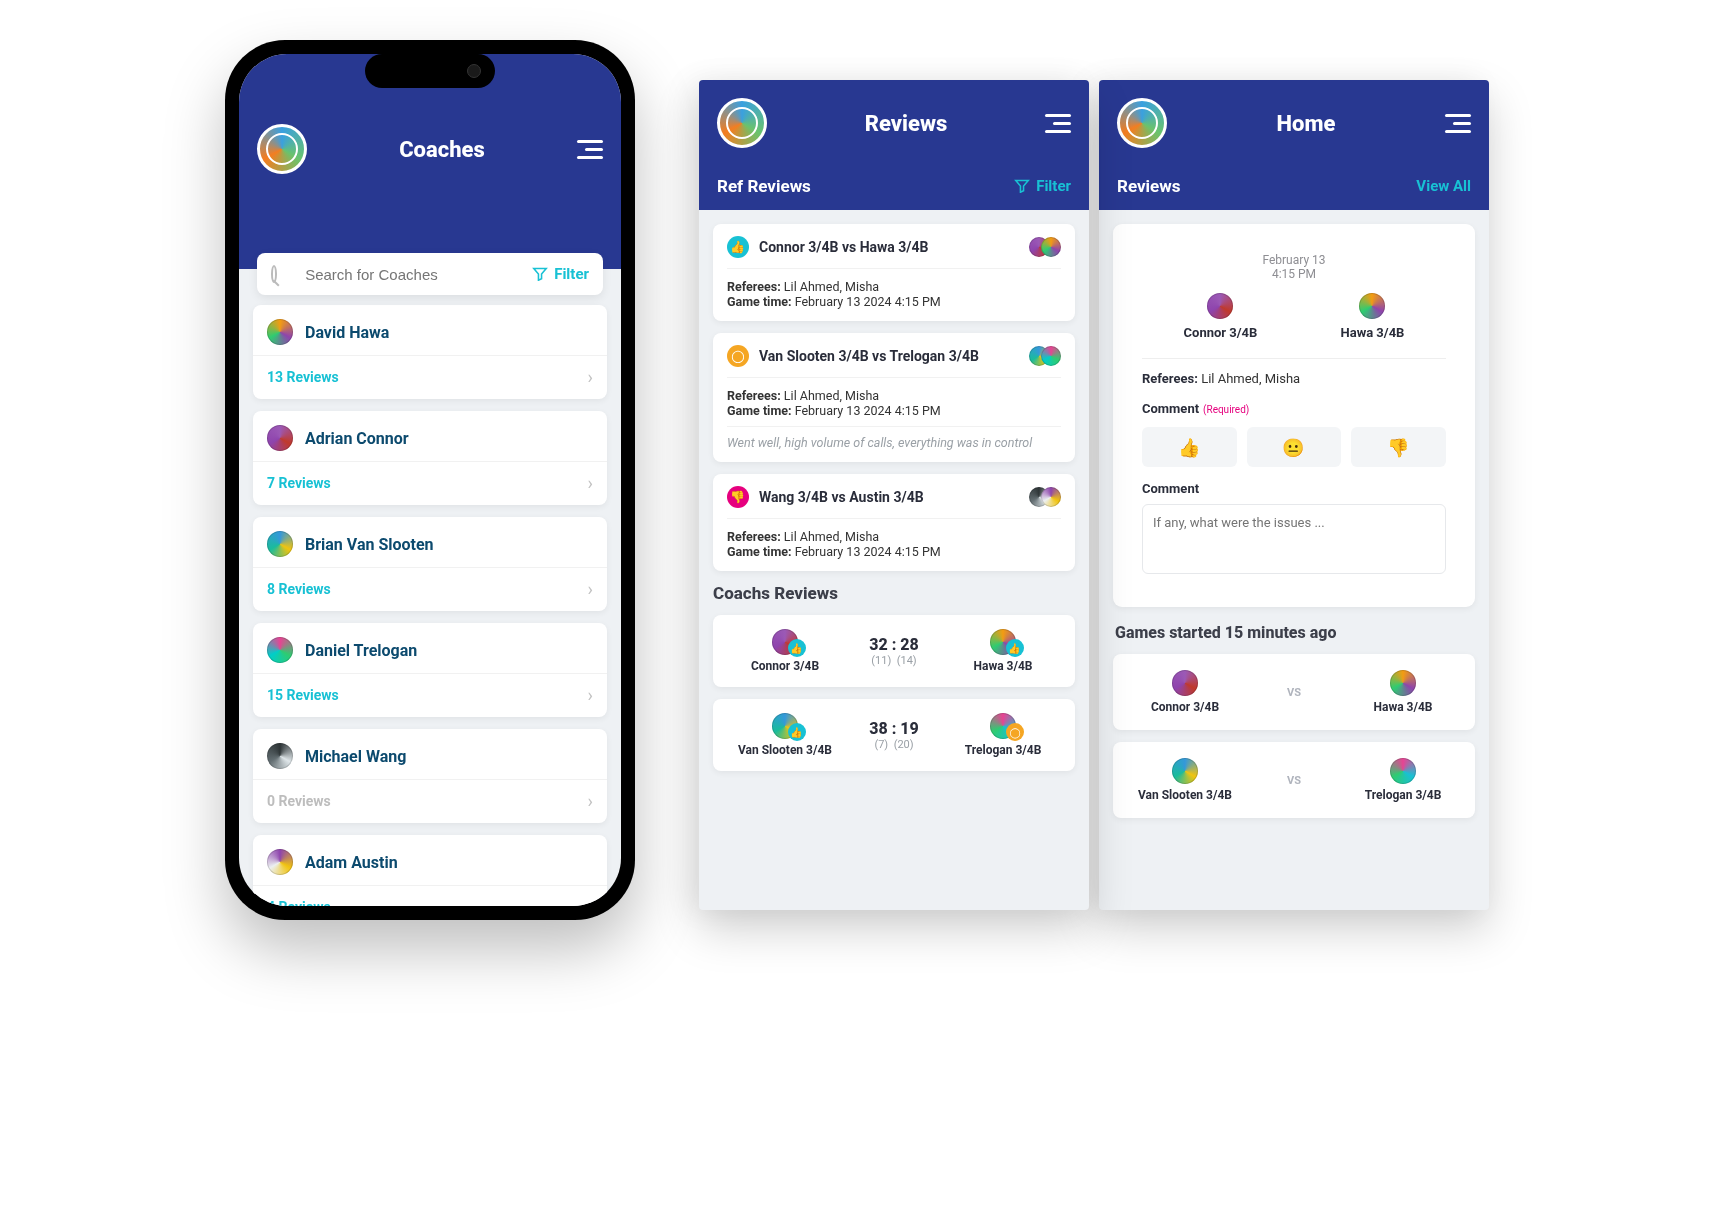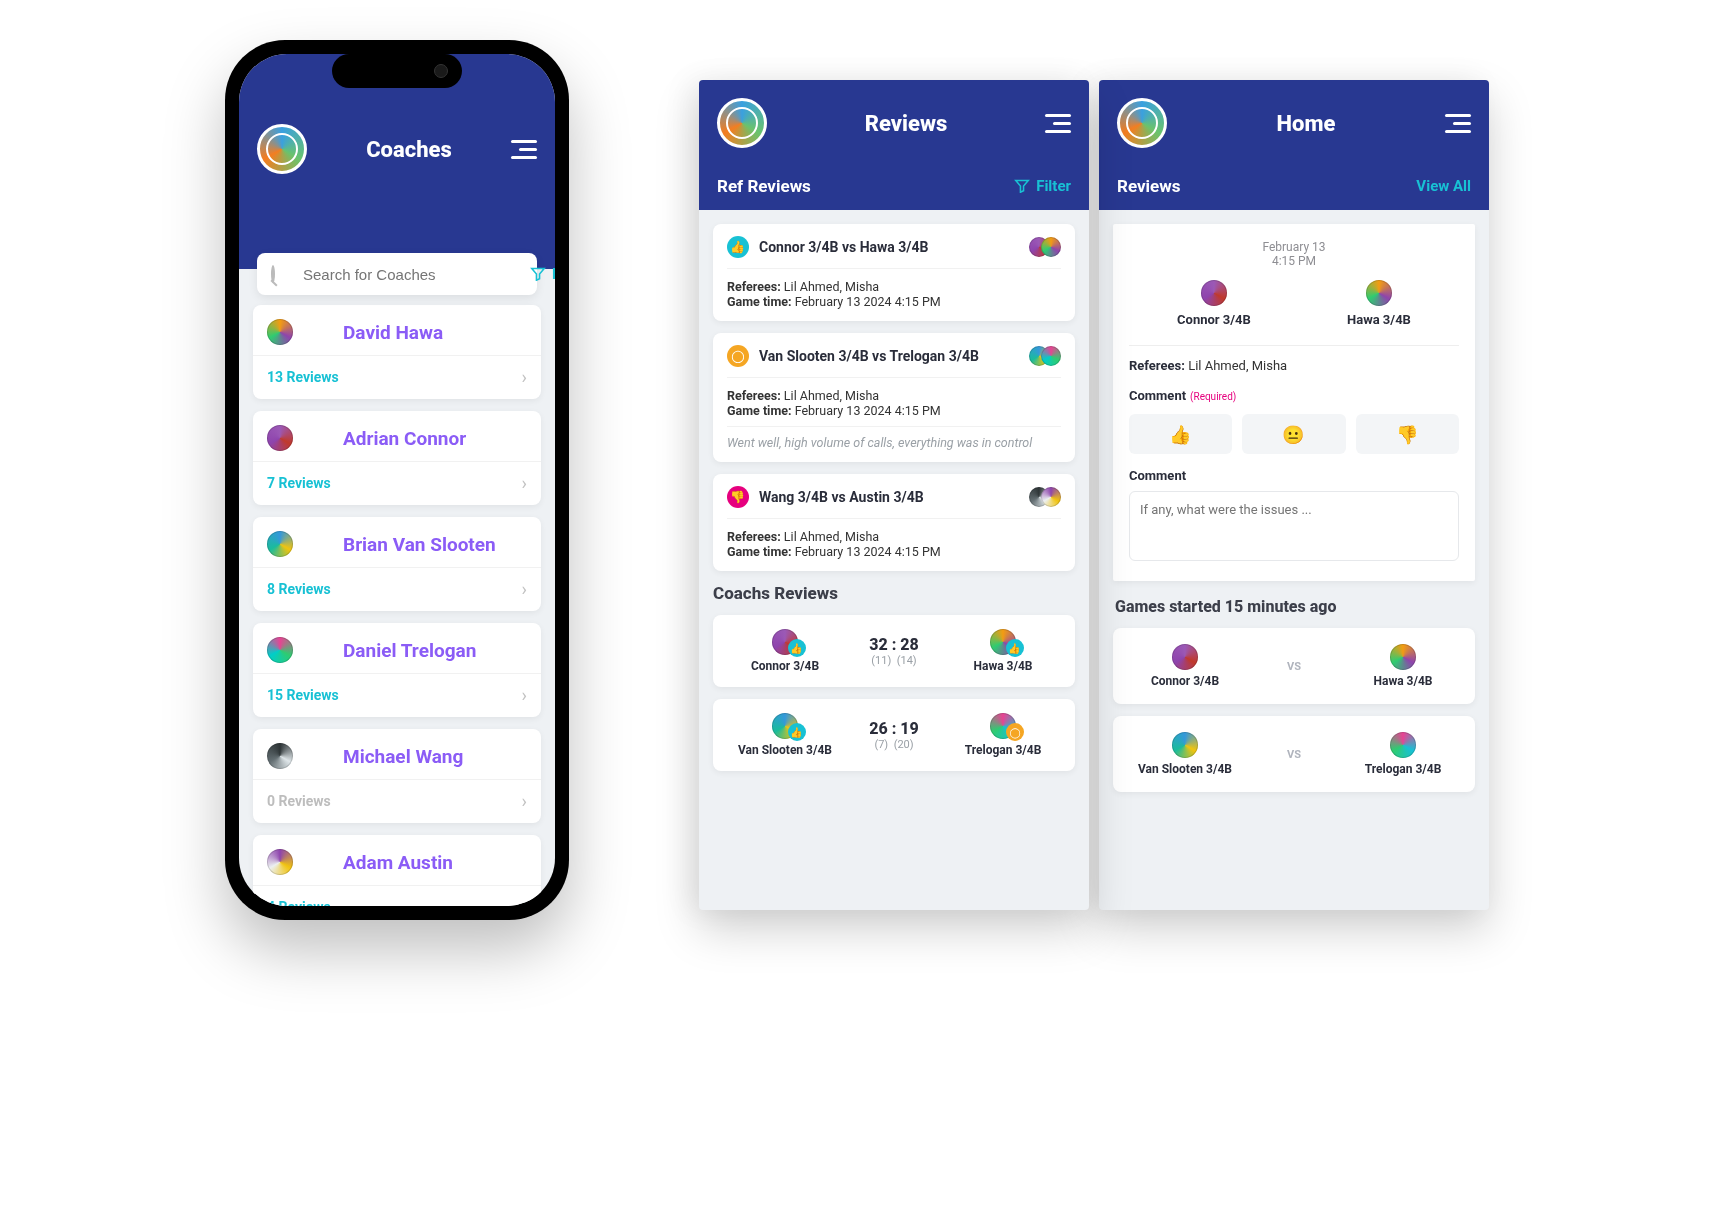--- a/index.html
+++ b/index.html
@@ -16,21 +16,21 @@
     width: 1320px;
     height: 940px;
     margin: 20px auto;
   }
 
   
   .phone {
     position: absolute;
     left: 30px;
     top: 20px;
-    width: 344px;
+    width: 410px;
     height: 880px;
     background: #000;
     border-radius: 60px;
     padding: 14px;
     box-shadow: 0 30px 60px rgba(0,0,0,.25);
     z-index: 5;
   }
   .phone-screen {
     background: #eef1f4;
     border-radius: 48px;
@@ -127,21 +127,21 @@
     border-radius:8px;
     box-shadow:0 2px 6px rgba(0,0,0,.06);
     margin-bottom:12px;
     overflow:hidden;
   }
   .coach-row{display:flex;align-items:center;gap:12px;padding:14px 14px 10px;}
   .coach-sub{display:flex;justify-content:space-between;align-items:center;padding:10px 14px 12px;border-top:1px solid #f1f1f1;}
   .reviews-link{color:#18c1d4;font-weight:700;font-size:14px;}
   .reviews-link.muted{color:#bdbdbd;}
   .chev{color:#c3c3c3;font-size:18px;}
-  .coach-name{font-weight:700;color:#8b5cf6;font-size:19px;margin-left:38px;}
+  .coach-name{font-weight:700;color:#0c4a6e;font-size:16px;}
 
   .bball{width:26px;height:26px;border-radius:50%;box-shadow:inset 0 0 0 1px rgba(0,0,0,.15);}
   .b1{background:conic-gradient(#f39c12,#8e44ad,#2ecc71,#f39c12);}
   .b2{background:conic-gradient(#9b59b6,#c0392b,#8e44ad,#9b59b6);}
   .b3{background:conic-gradient(#3498db,#f1c40f,#1abc9c,#3498db);}
   .b4{background:conic-gradient(#e84393,#2ecc71,#00cec9,#e84393);}
   .b5{background:conic-gradient(#2d3436,#dfe6e9,#636e72,#2d3436);}
   .b6{background:conic-gradient(#8e44ad,#f1c40f,#ecf0f1,#8e44ad);}
   .b8{background:conic-gradient(#e84393,#18c1d4,#2ecc71,#e84393);}
 
@@ -182,21 +182,21 @@
   .team-name{font-size:12px;font-weight:700;color:#2a2d3a;white-space:nowrap;}
   .team-logo{position:relative;}
   .team-logo .mini{position:absolute;right:-8px;bottom:-2px;width:18px;height:18px;border-radius:50%;display:flex;align-items:center;justify-content:center;color:#fff;font-size:10px;}
   .mini.up{background:#18c1d4;}
   .mini.mid{background:#f5a623;}
   .score{text-align:center;}
   .score-big{font-size:16px;font-weight:800;color:#2a2d3a;}
   .score-sub{font-size:11px;color:#9aa0a6;}
 
   
-  .home-card{background:#fff;border-radius:2px;padding:16px;box-shadow:0 2px 6px rgba(0,0,0,.06);}
+  .home-card{background:#fff;border-radius:9px;padding:29px;box-shadow:0 2px 6px rgba(0,0,0,.06);}
   .match-date{text-align:center;font-size:12px;color:#8e8e93;}
   .match-teams{display:flex;justify-content:space-around;margin:12px 0 18px;}
   .match-team{display:flex;flex-direction:column;align-items:center;gap:6px;}
   .match-team .tn{font-weight:700;font-size:13px;color:#2a2d3a;}
   .divider{height:1px;background:#eee;margin:12px 0;}
   .form-label{font-weight:700;font-size:13px;color:#2a2d3a;}
   .req{color:#e6007e;font-size:10px;font-weight:400;}
   .react-row{display:flex;gap:10px;margin:10px 0 14px;}
   .react-btn{flex:1;background:#f3f5f7;border-radius:6px;height:40px;display:flex;align-items:center;justify-content:center;font-size:18px;}
   .react-btn.good{color:#18c1d4;}
@@ -396,21 +396,21 @@
 
       <div class="score-card">
         <div class="team">
           <div class="team-logo">
               <div class="bball b3"></div>
               <div class="mini up">👍</div>
             </div>
           <div class="team-name">Van Slooten 3/4B</div>
         </div>
         <div class="score">
-          <div class="score-big"><span>26</span> : <span>19</span></div>
+          <div class="score-big"><span>38</span> : <span>19</span></div>
           <div class="score-sub"><span>(7)</span>&nbsp;&nbsp;<span>(20)</span></div>
         </div>
         <div class="team">
           <div class="team-logo">
               <div class="bball b8"></div>
               <div class="mini mid">◯</div>
             </div>
           <div class="team-name">Trelogan 3/4B</div>
         </div>
       </div>

